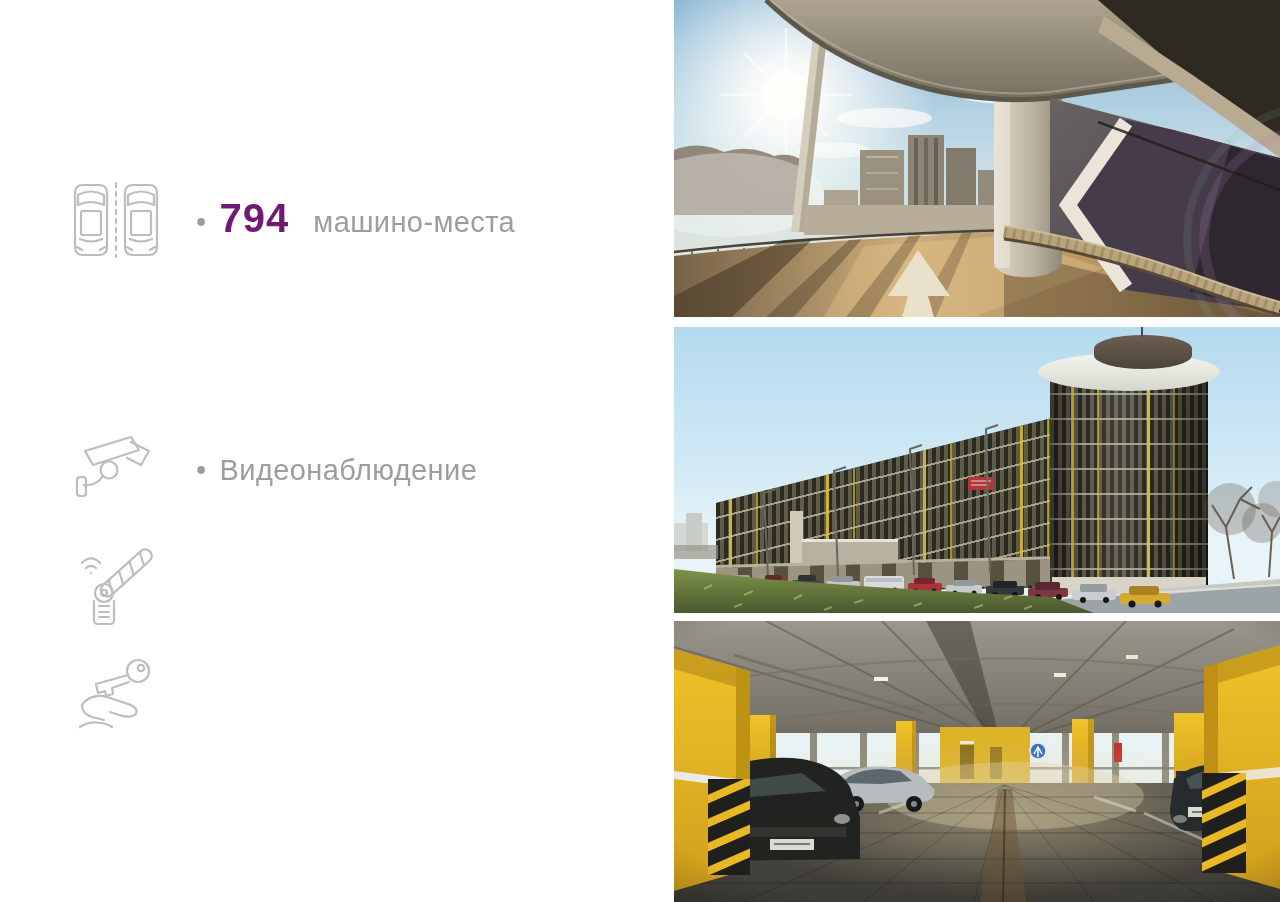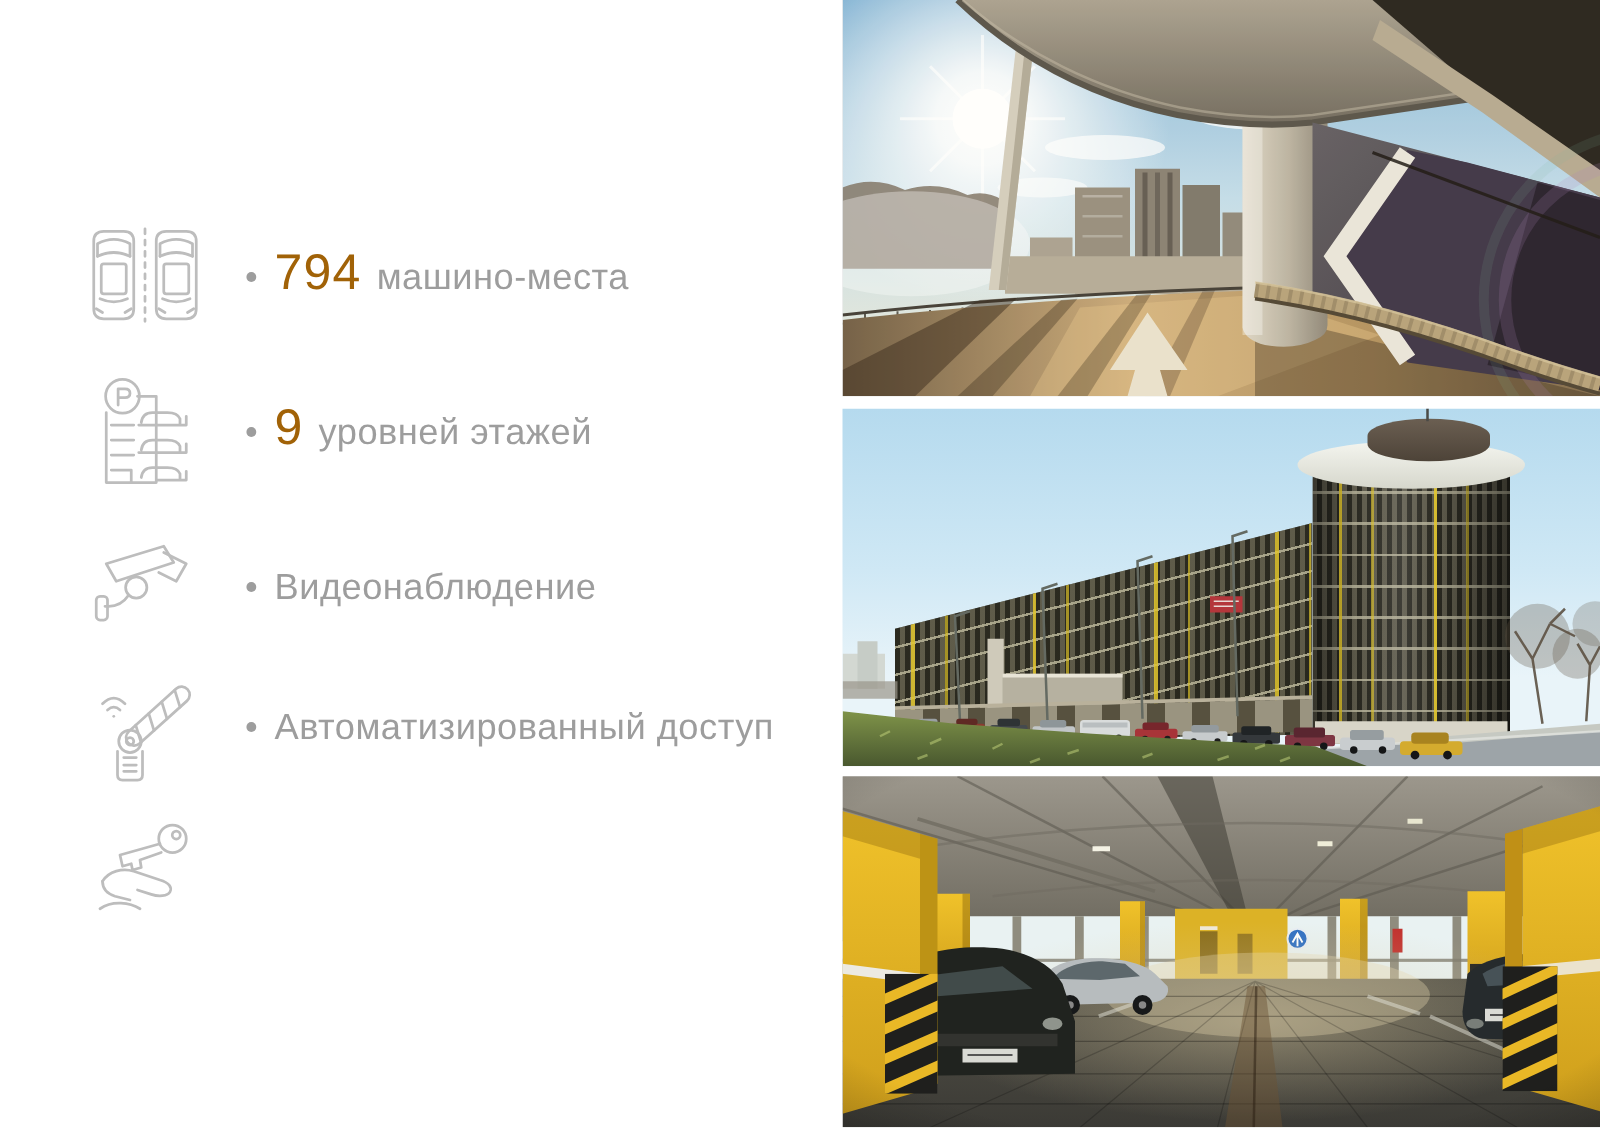--- a/index.html
+++ b/index.html
@@ -4,21 +4,21 @@
 <style>
   html,body{margin:0;padding:0;background:#fff;}
   .slide{position:relative;width:1280px;height:902px;background:#ffffff;overflow:hidden;
          font-family:"Liberation Sans",sans-serif;}
   
   .features{position:absolute;left:0;top:0;width:674px;height:902px;}
   .feature{position:absolute;left:70px;display:flex;align-items:center;}
   .icon-box{flex:0 0 92px;width:92px;display:flex;justify-content:center;align-items:center;}
   .feature-text{margin:0 0 0 34px;font-size:29px;color:#9d9d9d;letter-spacing:.4px;line-height:37px;}
   .bullet{margin-right:13px;}
-  .num{font-size:40px;font-weight:normal;color:#a16207;margin-right:12px;letter-spacing:1px;}
+  .num{font-size:40px;font-weight:bold;color:#701a75;margin-right:24px;letter-spacing:1px;}
   .num:empty{display:none;margin:0;}
   .line1{display:block;}
   .line2{display:block;}
   .line2:empty{display:none;}
   #f1{top:176px;height:88px;}
   #f2{top:296px;height:96px;}
   #f3{top:430px;height:80px;align-items:center;}
   #f4{top:532px;height:100px;}
   #f5{top:650px;height:86px;}
   .licon{stroke:#bdbdbd;stroke-width:2.2;fill:none;stroke-linecap:round;stroke-linejoin:round;}
@@ -86,35 +86,20 @@
             <rect x="9" y="30" width="20" height="24" rx="2"></rect>
             <path d="M8,58 Q19,63 30,58"></path>
             <path d="M5,66 L10,69 M33,66 L28,69"></path>
           </g>
           <path d="M44,2 L44,76" stroke-dasharray="4 5"></path>
         </svg>
       </div>
       <p class="feature-text"><span class="bullet">•</span><span class="num">794</span><span class="rest">машино-места</span></p>
     </div>
 
-    <div class="feature" id="f2">
-      <div class="icon-box">
-        <svg class="licon" width="74" height="88" viewBox="0 0 74 88">
-          <path d="M31,17 L46,17 L46,86 L6,86 L6,30"></path>
-          <circle cx="19" cy="17" r="13.5"></circle>
-          <path d="M15.5,11 L15.5,24 M15.5,11 L21,11 Q25,11 25,14.5 Q25,18 21,18 L15.5,18"></path>
-          <path d="M10,40 L28,40 M10,52 L28,52 M10,64 L28,64"></path>
-          <path d="M10,76 L26,76 L26,86"></path>
-          <path d="M34,38 Q35,30 43,30 L55,30 Q63,30 65,35 L65,40 M32,40 L70,40 M70,33 L70,40"></path>
-          <path d="M34,60 Q35,52 43,52 L55,52 Q63,52 65,57 L65,62 M32,62 L70,62 M70,55 L70,62"></path>
-          <path d="M34,82 Q35,74 43,74 L55,74 Q63,74 65,79 L65,84 M46,84 L70,84 M70,77 L70,84"></path>
-        </svg>
-      </div>
-      <p class="feature-text"><span class="bullet">•</span><span class="num">9</span><span class="rest">уровней этажей</span></p>
-    </div>
 
     <div class="feature" id="f3">
       <div class="icon-box">
         <svg class="licon" width="82" height="72" viewBox="0 0 82 72">
           <path d="M10,17 L56,3 L64,16 L18,31 Z"></path>
           <path d="M56,8 L74,17 L66,31 L52,24"></path>
           <circle cx="34" cy="36" r="8.5"></circle>
           <path d="M28,42 C24,48 19,51 12,51 L9,51"></path>
           <rect x="2" y="43" width="9" height="19" rx="3"></rect>
         </svg>
@@ -132,21 +117,20 @@
             <rect x="-2" y="-6.5" width="64" height="13" rx="6.5"></rect>
             <path d="M12,-6.5 L6,6.5 M26,-6.5 L20,6.5 M40,-6.5 L34,6.5 M54,-6.5 L48,6.5"></path>
           </g>
           <circle cx="27" cy="55" r="9"></circle>
           <circle cx="27" cy="55" r="3"></circle>
           <path d="M17,63 L17,82 Q17,86 21,86 L33,86 Q37,86 37,82 L37,63"></path>
           <path d="M22,68 L32,68 M22,74 L32,74 M22,79 L32,79"></path>
         </svg>
       </div>
       <p class="feature-text">
-          <span class="line1"><span class="bullet">•</span><span class="rest">Автоматизированный доступ</span></span>
         </p>
     </div>
 
     <div class="feature" id="f5">
       <div class="icon-box">
         <svg class="licon" width="84" height="76" viewBox="0 0 84 76">
           <circle cx="64" cy="16" r="11"></circle>
           <circle cx="67" cy="13" r="3.2"></circle>
           <path d="M54,20 L22,29 L24,38 L31,36 L32,41 L39,39 L38,33 L55,27"></path>
           <path d="M8,50 C13,42 24,39 33,42 L54,49 C61,51 64,55 62,58.5 C60,62 53,62.5 47,60.5 L36,57"></path>

